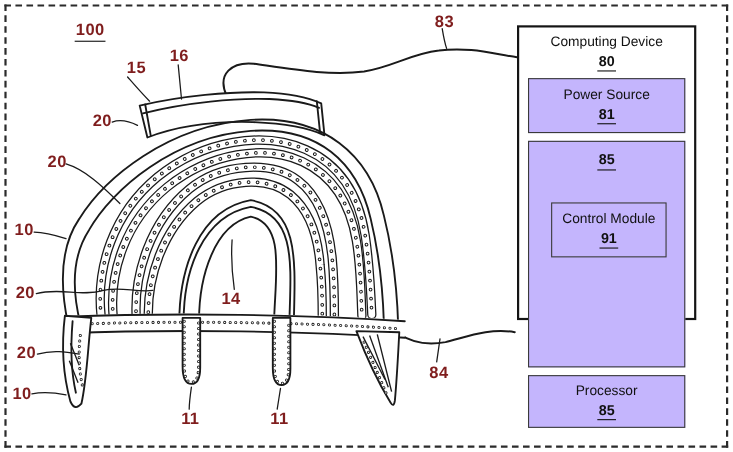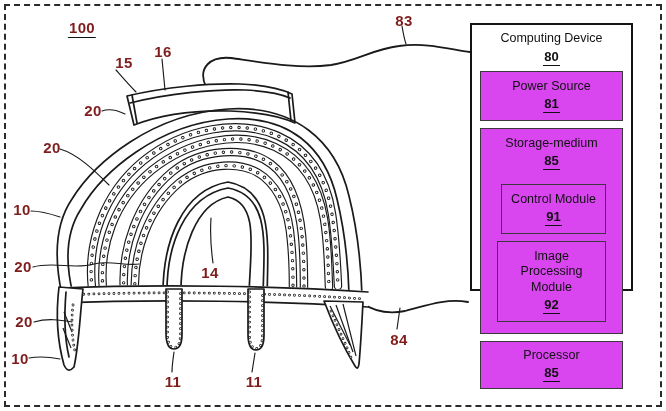--- a/index.html
+++ b/index.html
@@ -23,21 +23,21 @@
   .ref-label{position:absolute;transform:translate(-50%,-50%);font-weight:700;
              font-size:15px;color:#7f1d1d;letter-spacing:.4px;white-space:nowrap;line-height:1;}
   .ref-label.u{border-bottom:1.8px solid #111;padding:0 1px 2px;}
 
   .panel{position:absolute;left:470px;top:23px;width:163px;height:268px;background:#fff;
          border:2.5px solid #141414;box-sizing:border-box;text-align:center;color:#111;}
   .bt{font-size:12.5px;line-height:1.25;}
   .bn{display:inline-block;font-size:13px;font-weight:700;line-height:1.2;
       border-bottom:1.7px solid #111;padding:0 1px 1px;margin-top:1px;}
   .panel-head{padding-top:6px;}
-  .ibox{position:absolute;border:1.3px solid #3a3a3a;background:#d946ef;box-sizing:border-box;
+  .ibox{position:absolute;border:1.3px solid #3a3a3a;background:#c4b5fd;box-sizing:border-box;
         display:flex;flex-direction:column;align-items:center;justify-content:center;}
   .box-power{left:8px;right:8px;top:46px;height:50px;}
   .box-storage{left:8px;right:8px;top:103px;height:206px;justify-content:flex-start;padding-top:7px;}
   .box-control{left:20px;right:16px;top:55px;height:50px;}
   .box-image{left:16px;right:16px;top:112px;height:81px;}
   .box-image .bt{width:92px;}
   .box-processor{left:8px;right:8px;top:316px;height:48px;}
 </style>
 </head>
 <body>
@@ -166,32 +166,27 @@
       <div class="bt">Computing Device</div>
       <span class="bn">80</span>
     </div>
 
     <div class="ibox box-power">
       <div class="bt">Power Source</div>
       <span class="bn">81</span>
     </div>
 
     <div class="ibox box-storage">
-      <div class="bt">Storage-medium</div>
       <span class="bn">85</span>
 
       <div class="ibox box-control">
         <div class="bt">Control Module</div>
         <span class="bn">91</span>
       </div>
 
-      <div class="ibox box-image">
-        <div class="bt">Image Processing Module</div>
-        <span class="bn">92</span>
-      </div>
     </div>
 
     <div class="ibox box-processor">
       <div class="bt">Processor</div>
       <span class="bn">85</span>
     </div>
   </div>
 </div>
 
 </body></html>

